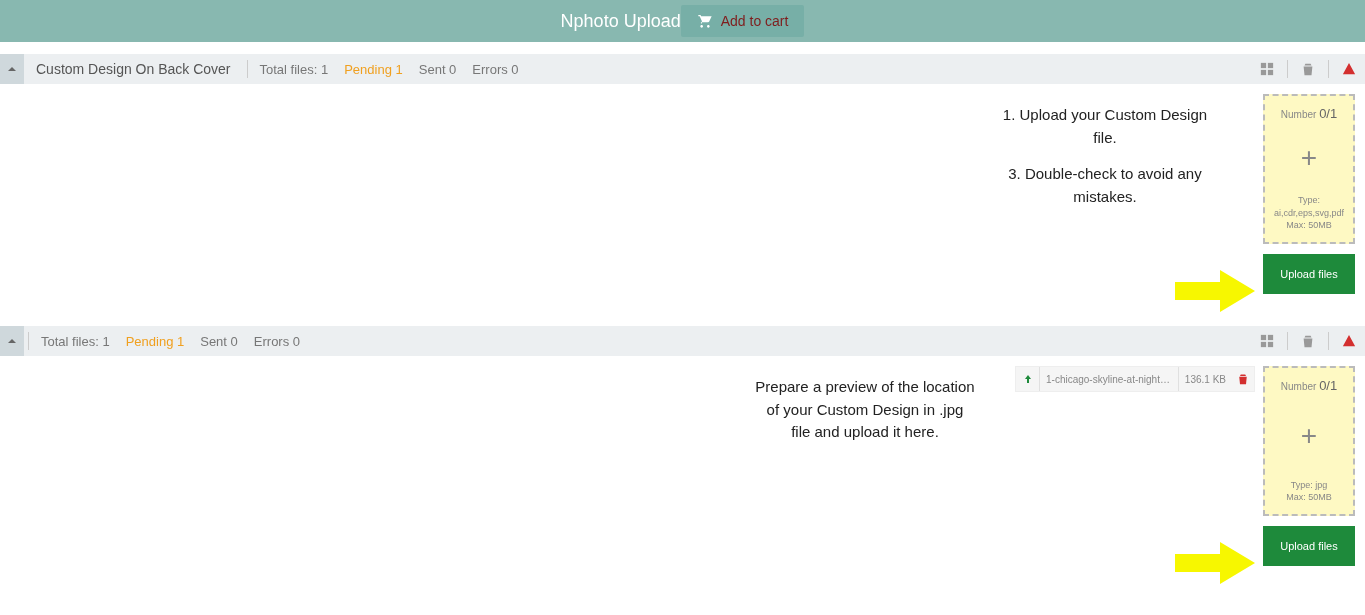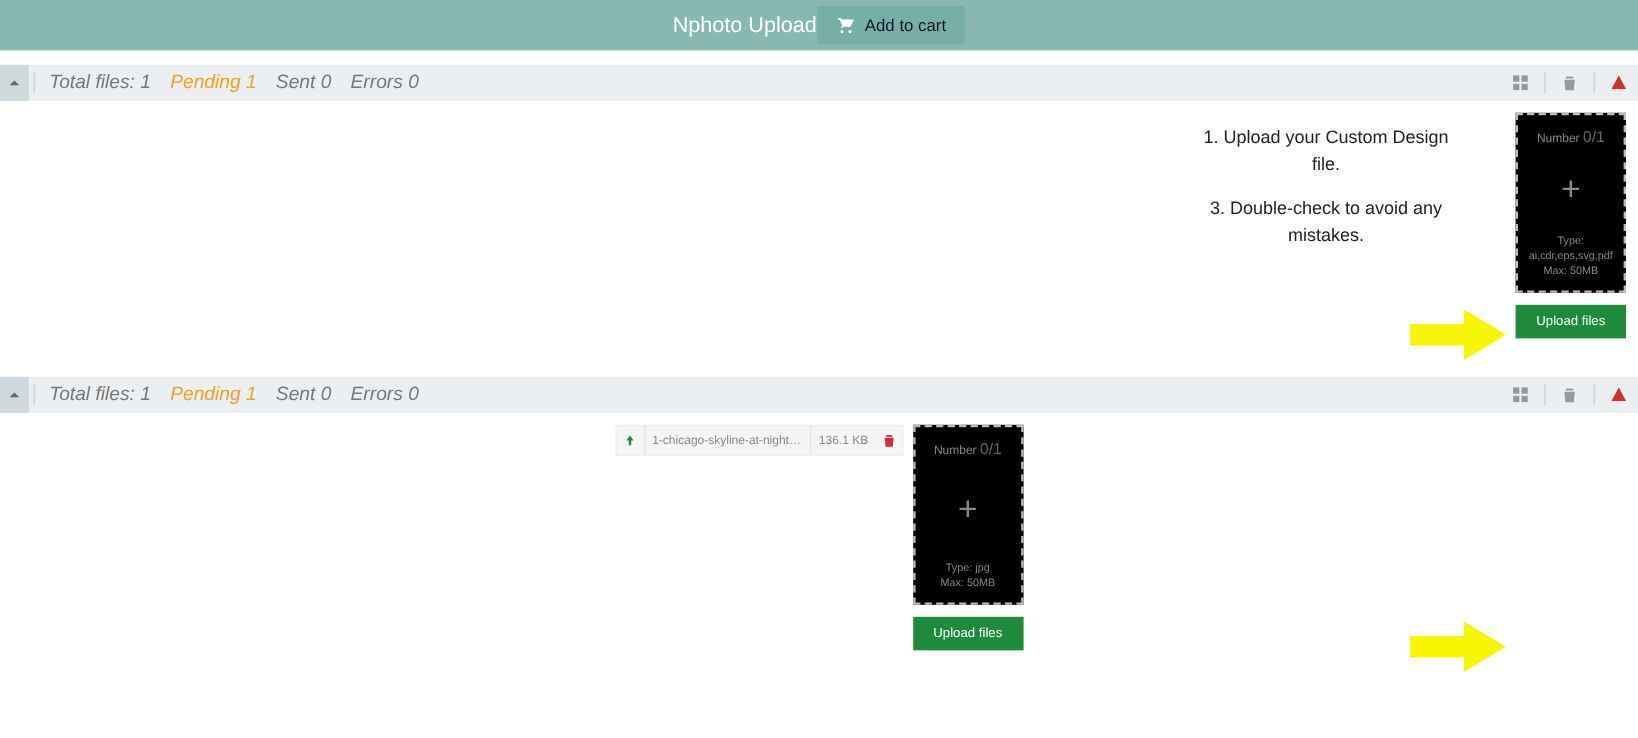--- a/index.html
+++ b/index.html
@@ -1,54 +1,54 @@
 <!DOCTYPE html>
 <html><head>
 <meta charset="utf-8">
 <style>
 * { box-sizing: border-box; margin: 0; padding: 0; }
 body { font-family: Arial, Helvetica, sans-serif; font-size: 13px; color: #333; background: #fff; width: 1365px; }
 .header { background: #88b8b0; height: 42px; display: flex; align-items: center; justify-content: center; padding: 0 12px; }
 .header-title { color: #fff; font-size: 18px; font-weight: 500; }
-.add-cart-btn { background: #77afa7; color: #0f172a; border: none; padding: 8px 16px; font-size: 14px; display: flex; align-items: center; gap: 8px; cursor: pointer; border-radius: 2px; }
+.add-cart-btn { background: #77afa7; color: #7f1d1d; border: none; padding: 8px 16px; font-size: 14px; display: flex; align-items: center; gap: 8px; cursor: pointer; border-radius: 2px; }
 .cart-icon { width: 16px; height: 16px; fill: #fff; }
 
 .section { margin-top: 12px; }
 .section-header { background: #eceff1; height: 30px; display: flex; align-items: center; font-size: 12px; color: #666; }
 .collapse-btn { width: 24px; height: 30px; background: #cfd8dc; display: flex; align-items: center; justify-content: center; cursor: pointer; }
 .collapse-btn svg { width: 10px; height: 10px; fill: #666; }
 .section-title { color: #555; font-size: 14px; padding: 0 12px; }
 .vbar { width: 1px; height: 18px; background: #ccc; margin: 0 4px; }
-.stat { padding: 0 8px; font-size: 16px; color: #777; font-style: italic; }
+.stat { padding: 0 8px; font-size: 13px; color: #777; }
 .stat.pending { color: #f0a020; }
 .header-spacer { flex: 1; }
 .header-icon { width: 28px; height: 28px; display: flex; align-items: center; justify-content: center; cursor: pointer; margin: 0 2px; }
 .header-icon svg { width: 14px; height: 14px; fill: #999; }
 .header-icon.warn svg { fill: #d32f2f; }
 
-.section-body { display: flex; padding: 10px 10px 20px 10px; position: relative; min-height: 210px; justify-content: center; }
+.section-body { display: flex; padding: 10px 10px 20px 10px; position: relative; min-height: 210px; }
 .instructions { flex: 1; display: flex; flex-direction: column; align-items: flex-end; justify-content: flex-start; padding-right: 40px; padding-top: 10px; }
 .instructions p { font-size: 15px; color: #222; text-align: center; line-height: 1.5; margin-bottom: 14px; width: 220px; }
 
 .file-col { width: 240px; }
 .file-row { display: flex; align-items: center; background: #f5f5f5; border: 1px solid #eee; height: 26px; font-size: 10px; margin-bottom: 6px; }
 .file-up-icon { width: 24px; display: flex; align-items: center; justify-content: center; border-right: 1px solid #e0e0e0; height: 100%;}
 .file-up-icon svg { width: 10px; height: 10px; }
 .file-name { flex: 1; padding: 0 6px; color: #888; white-space: nowrap; overflow: hidden; text-overflow: ellipsis; }
 .file-size { padding: 0 6px; color: #888; border-left: 1px solid #e0e0e0; height:100%; display:flex; align-items:center;}
 .file-act { width: 22px; display: flex; align-items: center; justify-content: center; height:100%;}
 .file-act svg { width: 12px; height: 12px; }
 
 .drop-col { width: 92px; margin-left: 8px; display:flex; flex-direction:column; align-items:stretch;}
-.drop-zone { border: 2px dashed #bbb; background: #000000; flex:1; min-height:150px; display: flex; flex-direction: column; align-items: center; justify-content: space-between; padding: 10px 4px; font-size: 9px; color: #888; text-align: center; }
+.drop-zone { border: 2px dashed #bbb; background: #fef9c3; flex:1; min-height:150px; display: flex; flex-direction: column; align-items: center; justify-content: space-between; padding: 10px 4px; font-size: 9px; color: #888; text-align: center; }
 .drop-zone .num { font-size: 10px; }
 .drop-zone .num b { font-size: 13px; color:#666; font-weight:normal;}
 .drop-zone .plus { font-size: 28px; color: #888; font-weight:300;}
 .drop-zone .meta { line-height:1.4; }
-.upload-btn { background: #1e8a3b; color: #fff; border: none; width: 92px; height: 28px; font-size: 11px; margin-top: 10px; cursor: pointer; align-self:flex-end;}
+.upload-btn { background: #1e8a3b; color: #fff; border: none; width: 92px; height: 40px; font-size: 11px; margin-top: 10px; cursor: pointer; align-self:flex-end;}
 
 .arrow { position: absolute; width: 80px; height: 46px; }
 .arrow svg { width: 100%; height: 100%; }
 </style>
 </head>
 <body>
 
 <div class="header">
   <div class="header-title">Nphoto Upload</div>
   <button class="add-cart-btn">
@@ -59,20 +59,21 @@
   </button>
 </div>
 
 <div class="section">
   <div class="section-header">
     <div class="collapse-btn">
       <svg viewBox="0 0 10 10">
           <path d="M1 7l4-4 4 4z"></path>
         </svg>
     </div>
+    <div class="section-title">Custom Design On Back Cover</div>
     <div class="vbar"></div>
     <div class="stat">Total files: 1</div>
     <div class="stat pending">Pending 1</div>
     <div class="stat">Sent 0</div>
     <div class="stat">Errors 0</div>
     <div class="header-spacer"></div>
     <div class="header-icon">
         <svg viewBox="0 0 16 16">
           <rect x="1" y="1" width="6" height="6"></rect>
           <rect x="9" y="1" width="6" height="6"></rect>
@@ -146,20 +147,23 @@
         </svg>
       </div>
     <div class="vbar"></div>
     <div class="header-icon warn">
         <svg viewBox="0 0 16 16">
           <path d="M8 1l7 13H1L8 1zm-1 5h2v4H7V6zm0 5h2v2H7v-2z"></path>
         </svg>
       </div>
   </div>
   <div class="section-body">
+    <div class="instructions">
+      <p style="white-space:pre-line">Prepare a preview of the location of your Custom Design in .jpg file and upload it here.</p>
+    </div>
     <div class="file-col">
       <div class="file-row">
         <div class="file-up-icon">
             <svg viewBox="0 0 10 10">
               <path fill="#1e8a3b" d="M5 1l3 4H6v4H4V5H2l3-4z"></path>
             </svg>
           </div>
         <div class="file-name">1-chicago-skyline-at-night-paul-ve...</div>
         <div class="file-size">136.1 KB</div>
         <div class="file-act">

